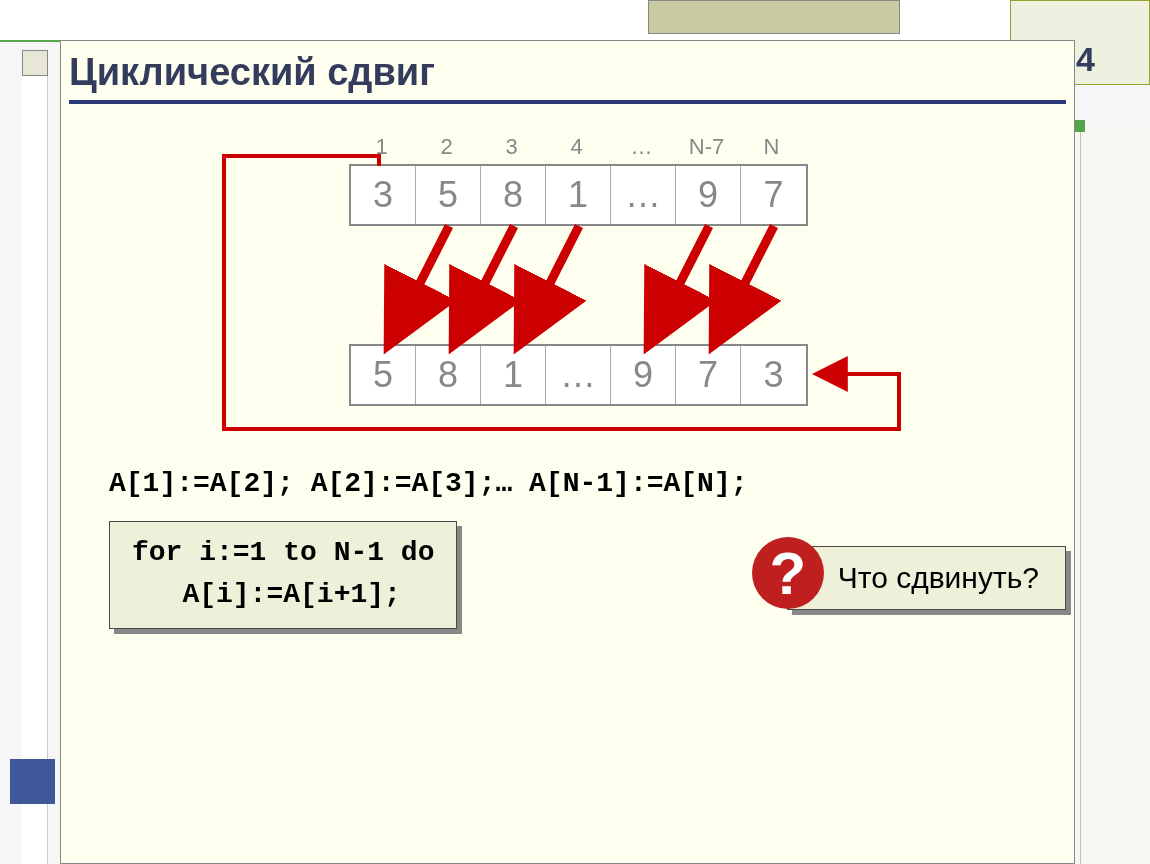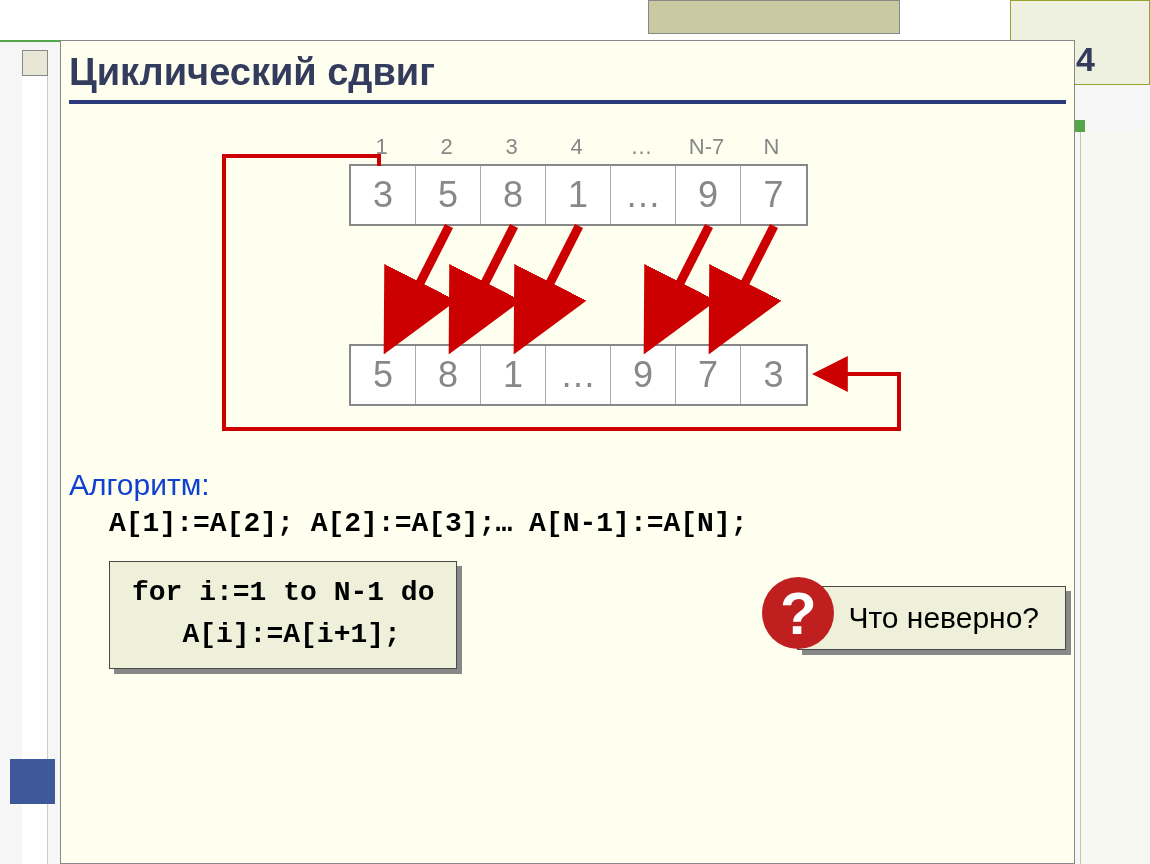--- a/index.html
+++ b/index.html
@@ -165,26 +165,25 @@
       <path d="M 240 32 L 240 22 L 85 22 L 85 295 L 760 295 L 760 240 L 680 240" fill="none" stroke="#c00" stroke-width="4" marker-end="url(#ah)"></path>
 
       <line x1="310" y1="92" x2="252" y2="206" stroke="#c00" stroke-width="9" marker-end="url(#ah)"></line>
       <line x1="375" y1="92" x2="317" y2="206" stroke="#c00" stroke-width="9" marker-end="url(#ah)"></line>
       <line x1="440" y1="92" x2="382" y2="206" stroke="#c00" stroke-width="9" marker-end="url(#ah)"></line>
       <line x1="570" y1="92" x2="512" y2="206" stroke="#c00" stroke-width="9" marker-end="url(#ah)"></line>
       <line x1="635" y1="92" x2="577" y2="206" stroke="#c00" stroke-width="9" marker-end="url(#ah)"></line>
     </svg>
   </div>
 
-  <div class="section-label">Алгоритм:</div>
   <div class="algo-code">A[1]:=A[2]; A[2]:=A[3];… A[N-1]:=A[N];</div>
 
   <div class="bottom-row">
     <div class="for-box">
       <div>for i:=1 to N-1 do</div>
       <div style="white-space:pre">   A[i]:=A[i+1];</div>
     </div>
     <div class="callout2">
       <div class="qmark">?</div>
-      <span>Что неверно?</span>
+      <span>Что сдвинуть?</span>
     </div>
   </div>
 </div>
 
 </body></html>

